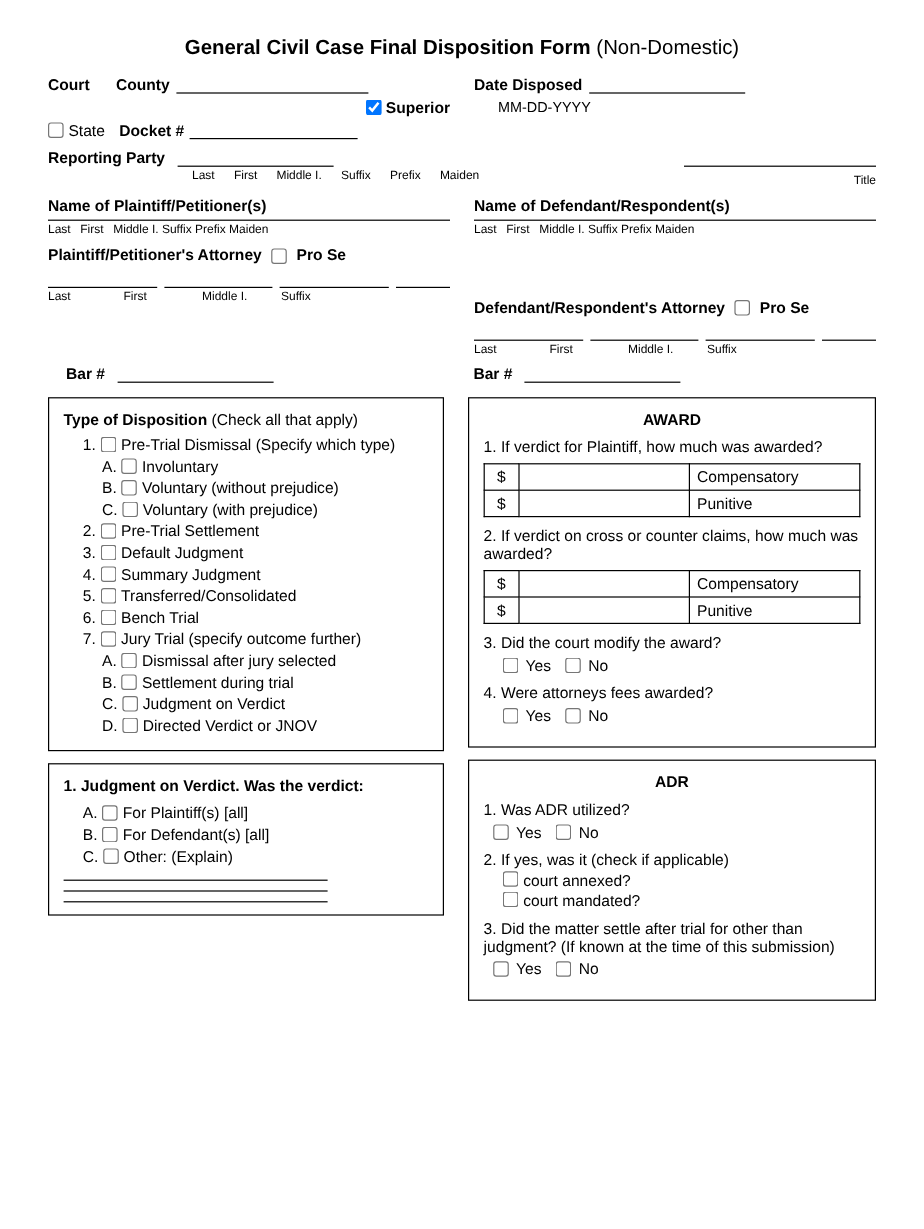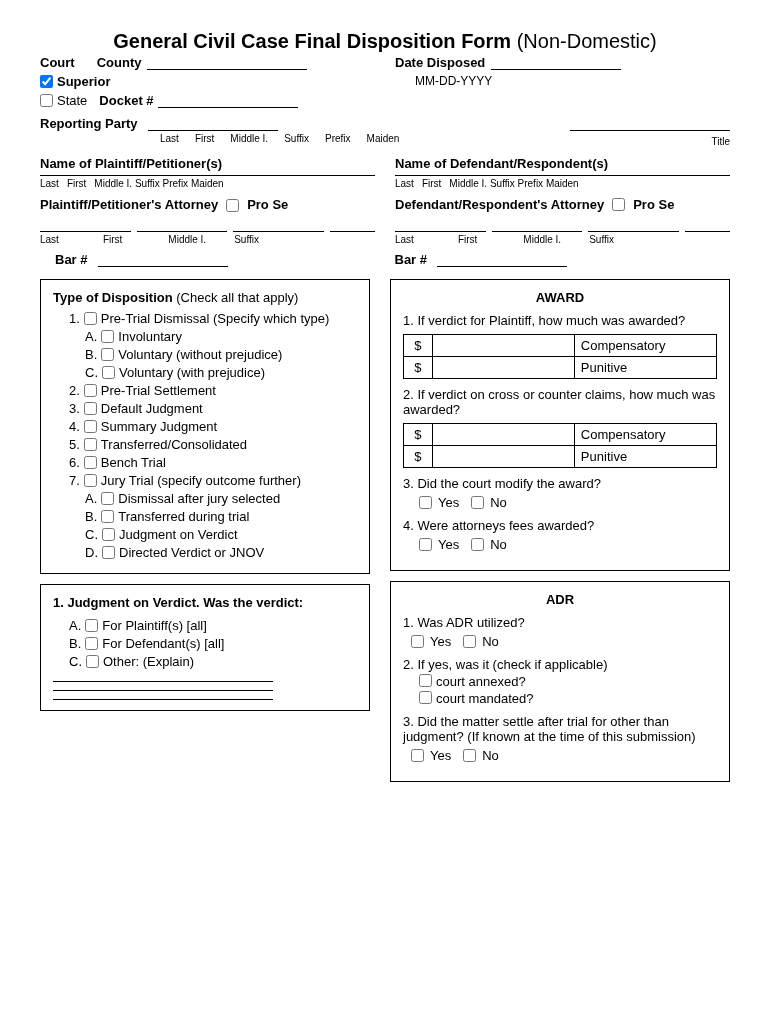--- a/index.html
+++ b/index.html
@@ -7,23 +7,23 @@
       font-family: Arial, Helvetica, sans-serif;
       font-size: 13px;
       background: #fff;
       color: #000;
       width: 770px;
       min-height: 1024px;
       padding: 30px 40px;
     }
     h1.main-title {
       text-align: center;
-      font-size: 20px;
+      font-size: 17px;
       font-weight: bold;
-      margin-bottom: 1px;
+      margin-bottom: 12px;
     }
     h1.main-title span.normal-weight {
       font-weight: normal;
     }
     .underline-field {
       border: none;
       border-bottom: 1px solid #000;
       outline: none;
       background: transparent;
       font-size: 13px;
@@ -66,21 +66,21 @@
     .top-right { flex: 1; }
     .field-pair { display: flex; align-items: center; gap: 6px; margin-bottom: 4px; }
     .reporting-row { display: flex; align-items: flex-end; gap: 4px; margin-bottom: 2px; }
     .reporting-row input { border: none; border-bottom: 1px solid #000; outline: none; background: transparent; font-size: 13px; }
     .names-section { display: flex; gap: 20px; margin-bottom: 10px; }
     .names-left { flex: 1; }
     .names-right { flex: 1; }
     .full-underline { border-bottom: 1px solid #000; width: 100%; margin-bottom: 2px; }
     .attorney-section { display: flex; gap: 20px; margin-bottom: 4px; }
     .attorney-left { flex: 1; }
-    .attorney-right { flex: 1; }
+    .attorney-right { flex: 1; margin-top: 44px; }
     .atty-fields { display: flex; gap: 6px; align-items: flex-end; margin-top: 4px; }
     .atty-field-group { display: flex; flex-direction: column; flex: 1; }
     .atty-field-group input { border: none; border-bottom: 1px solid #000; outline: none; background: transparent; font-size: 13px; width: 100%; }
     .bar-section { display: flex; gap: 4px; margin-bottom: 10px; padding-left: 15px; }
     .bar-left { flex: 1; display: flex; align-items: center; gap: 6px; }
     .bar-right { flex: 1; display: flex; align-items: center; gap: 6px; }
     .verdict-box { border: 1px solid #000; padding: 10px 12px; margin-top: 10px; }
     .adr-box { border: 1px solid #000; padding: 10px 12px; }
     .yes-no-row { display: flex; align-items: center; gap: 6px; margin: 4px 0; }
     .question-row { margin-bottom: 8px; }
@@ -94,21 +94,21 @@
   <span class="normal-weight">(Non-Domestic)</span>
 </h1>
 
 <div class="top-fields" style="margin-bottom:4px;">
   <div class="top-left">
     <div class="field-pair">
       <span class="label-bold">Court</span>
       <span class="label-bold" style="margin-left:16px;">County</span>
       <input class="underline-field" style="width: 160px;" type="text">
     </div>
-    <div class="checkbox-row" style="margin-bottom:2px;">
+    <div class="checkbox-row" style="margin-bottom:2px;justify-content:flex-end;">
       <input type="checkbox" checked="" style="">
       <span class="label-bold">Superior</span>
     </div>
     <div class="checkbox-row">
       <input type="checkbox" style="">
       <span>State</span>
       <span style="margin-left:8px; font-weight:bold;">Docket #</span>
       <input class="underline-field" style="width: 140px;" type="text">
     </div>
   </div>
@@ -298,21 +298,21 @@
         <span>Jury Trial (specify outcome further)</span>
       </div>
       <div class="checkbox-row indent2">
         <span>A.</span>
         <input type="checkbox" style="">
         <span>Dismissal after jury selected</span>
       </div>
       <div class="checkbox-row indent2">
         <span>B.</span>
         <input type="checkbox" style="">
-        <span>Transferred during trial</span>
+        <span>Settlement during trial</span>
       </div>
       <div class="checkbox-row indent2">
         <span>C.</span>
         <input type="checkbox" style="">
         <span>Judgment on Verdict</span>
       </div>
       <div class="checkbox-row indent2">
         <span>D.</span>
         <input type="checkbox" style="">
         <span>Directed Verdict or JNOV</span>

